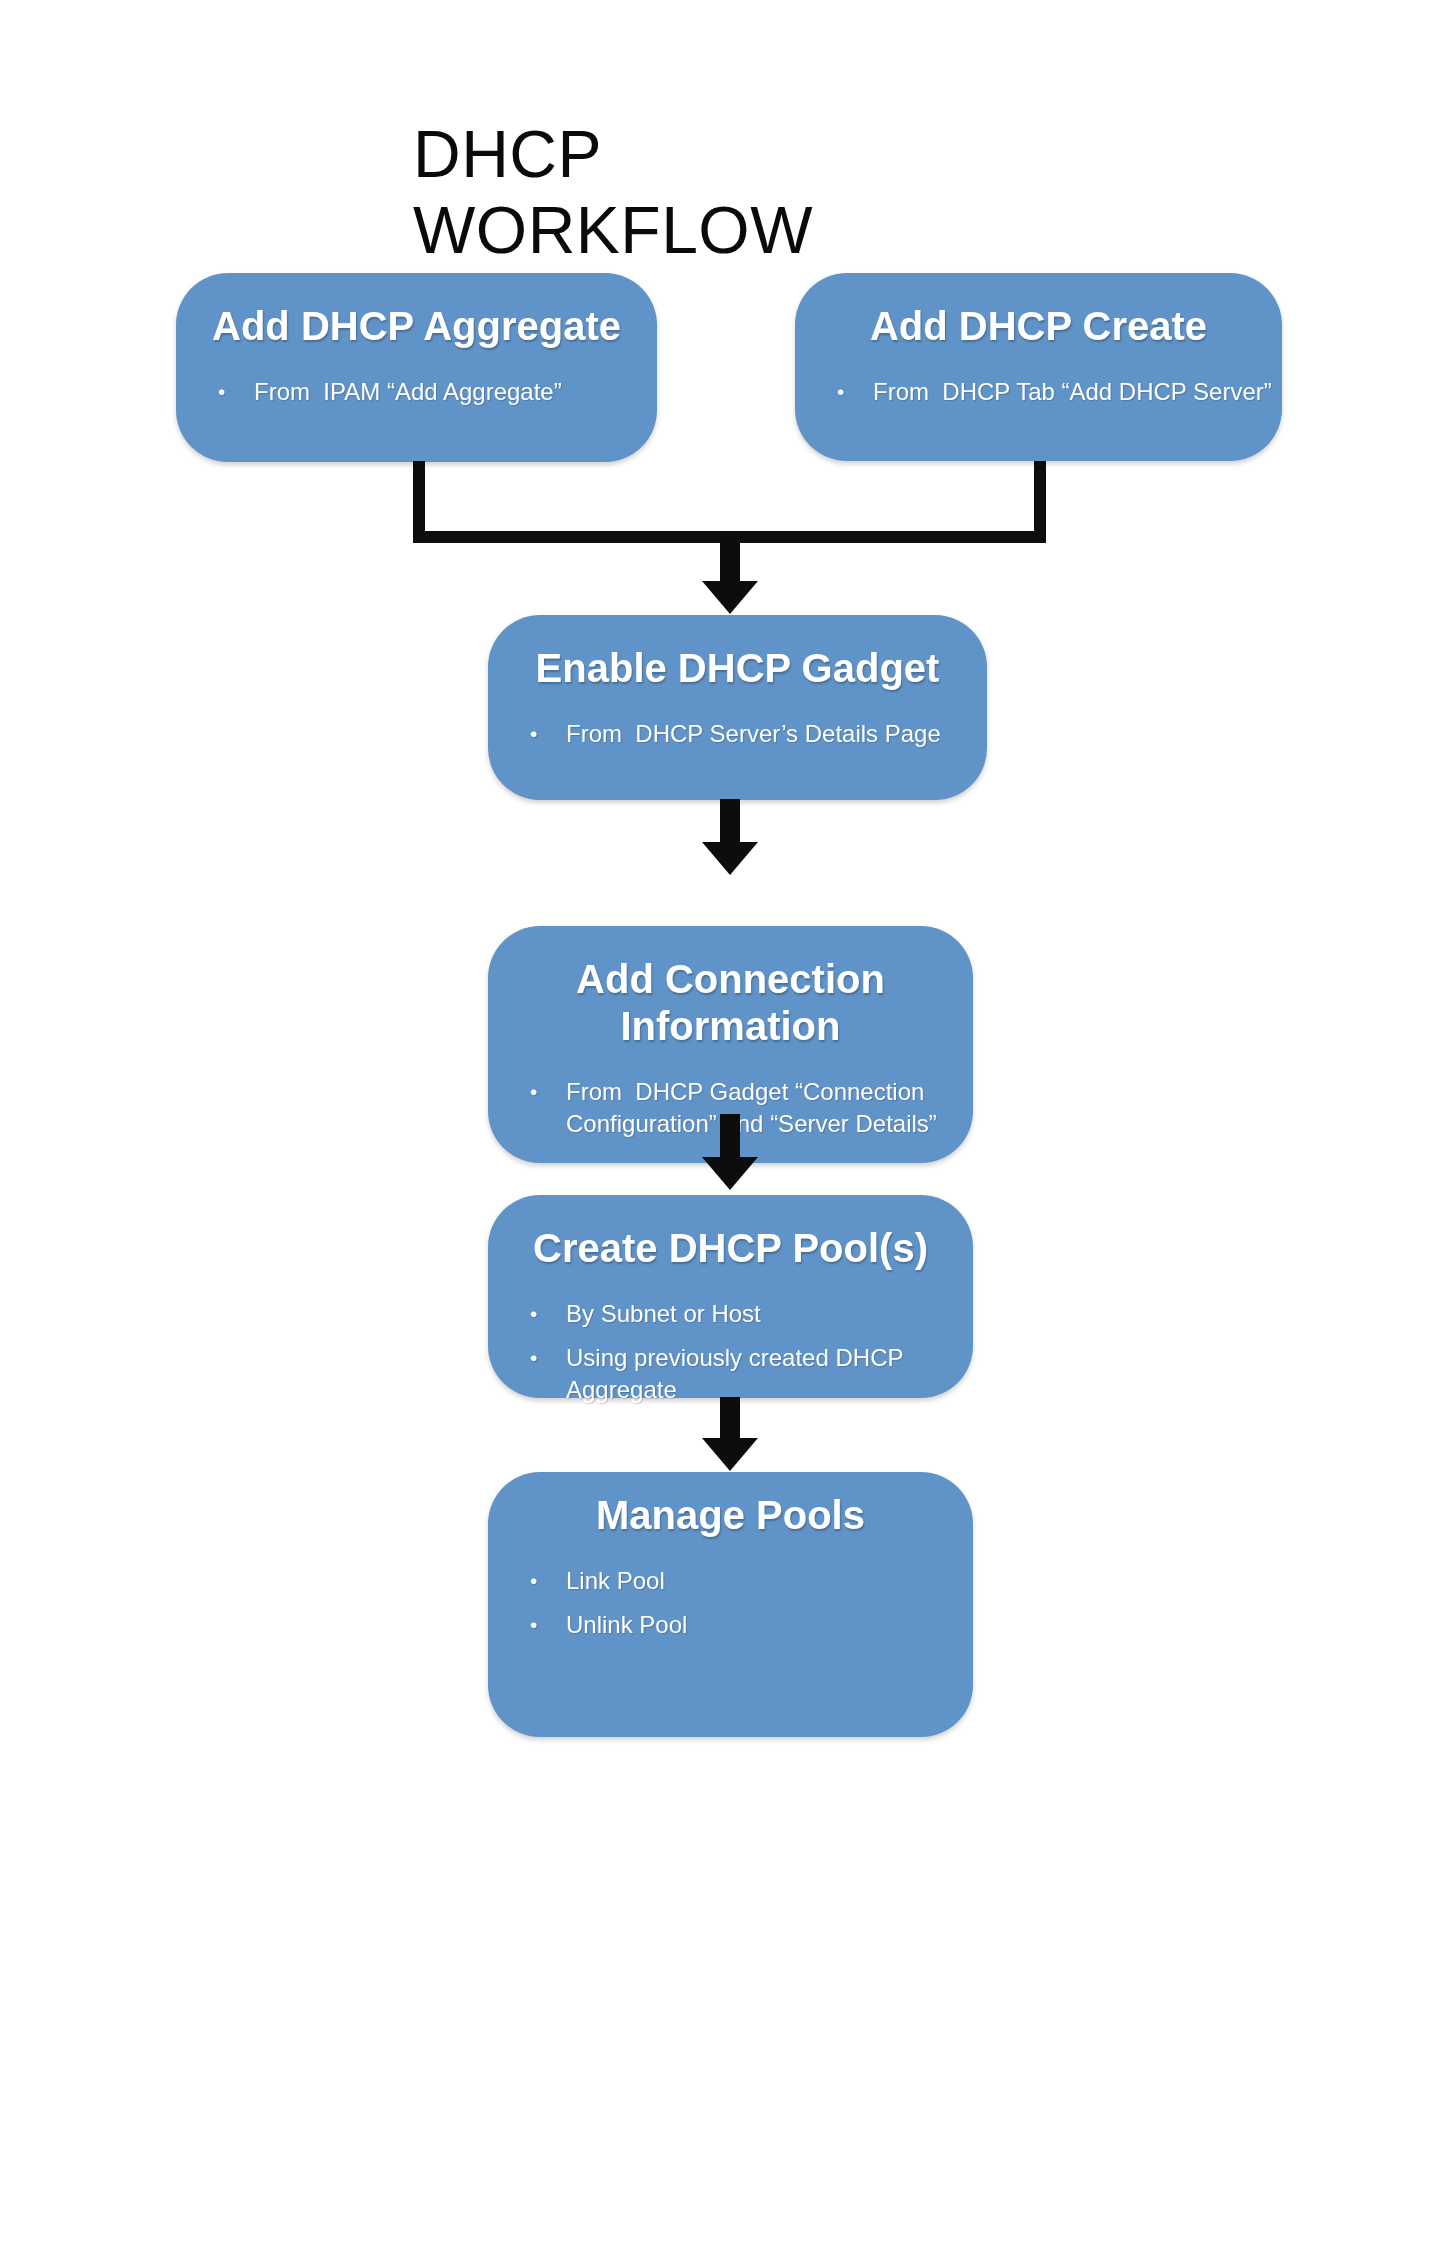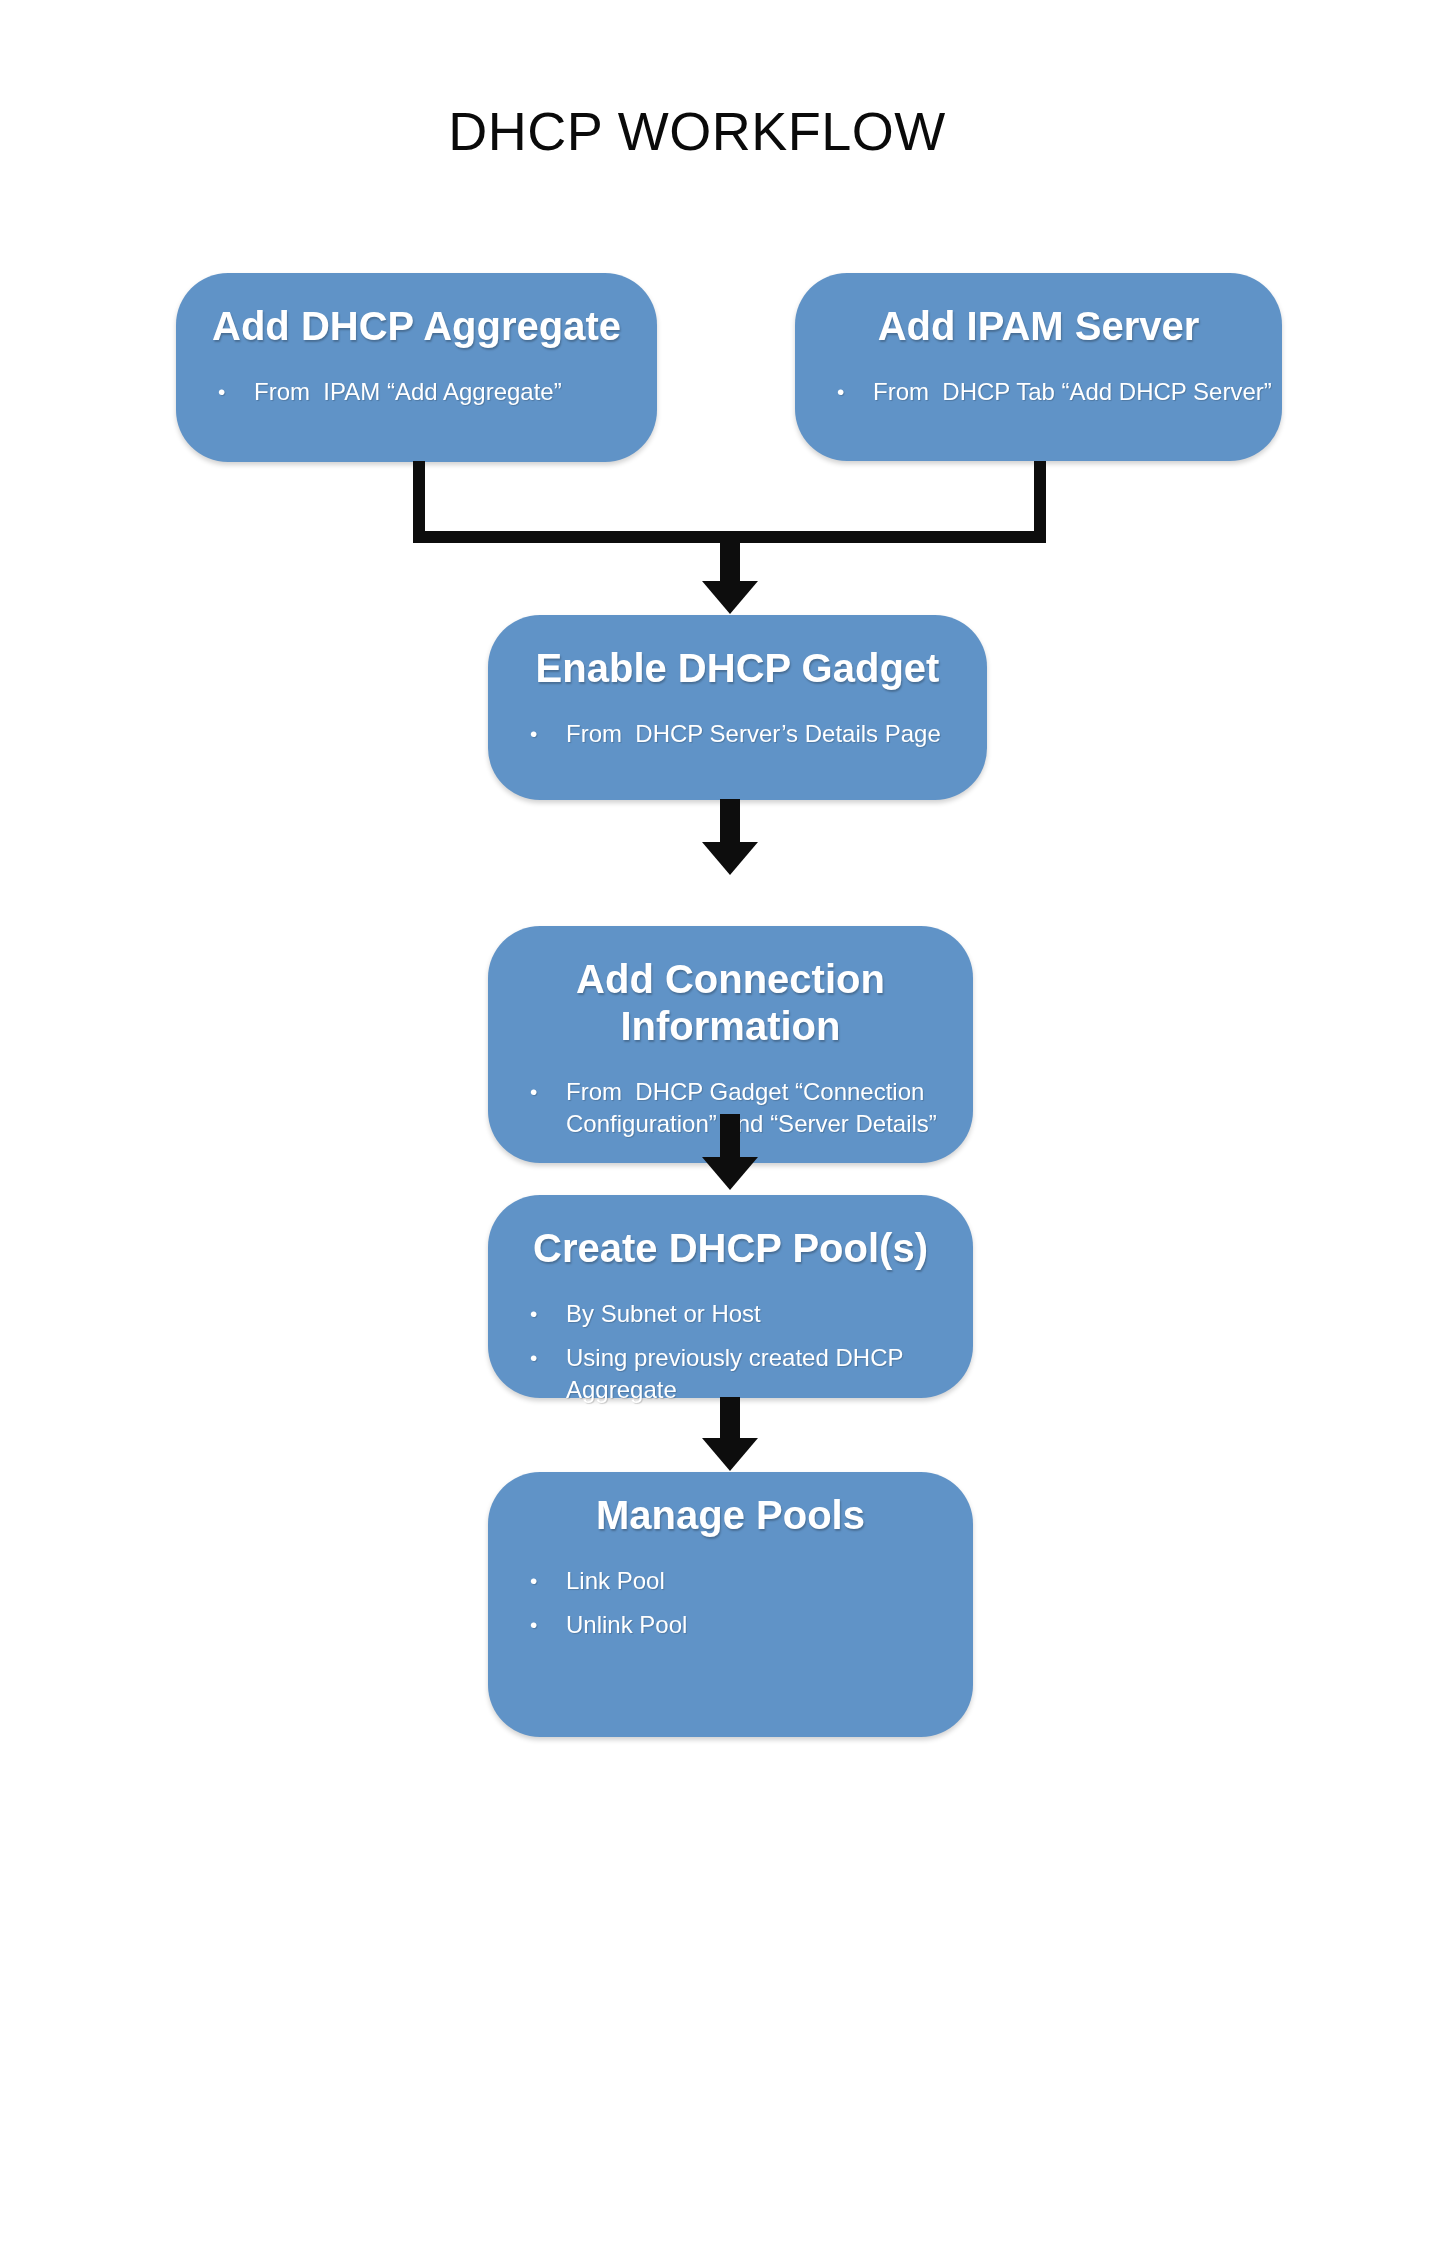--- a/index.html
+++ b/index.html
@@ -7,23 +7,23 @@
     position:relative;
     width:1455px;
     height:2249px;
     background:#ffffff;
     font-family:"Liberation Sans", sans-serif;
     overflow:hidden;
   }
   .page-title{
     position:absolute;
     left:397px; top:100px; width:600px;
-    margin:0;
-    text-align:center;
-    font-size:54px;
+    margin:16px;
+    text-align:left;
+    font-size:66px;
     font-weight:400;
     letter-spacing:0.5px;
     color:#0a0a0a;
   }
   .node{
     position:absolute;
     background:#6093c7;
     border-radius:52px;
     color:#ffffff;
     box-shadow:0 3px 5px rgba(0,0,0,0.18);
@@ -100,21 +100,21 @@
     <div class="node-title">Add DHCP Aggregate</div>
     <ul class="bullets">
       <li class="bullet nowrap">
         <span class="dot">•</span>
         <span class="bullet-text">From  IPAM “Add Aggregate”</span>
       </li>
     </ul>
   </section>
 
   <section class="node n2">
-    <div class="node-title">Add IPAM Server</div>
+    <div class="node-title">Add DHCP Create</div>
     <ul class="bullets">
       <li class="bullet nowrap">
         <span class="dot">•</span>
         <span class="bullet-text">From  DHCP Tab “Add DHCP Server”</span>
       </li>
     </ul>
   </section>
 
   <div class="conn stub-left"></div>
   <div class="conn stub-right"></div>

